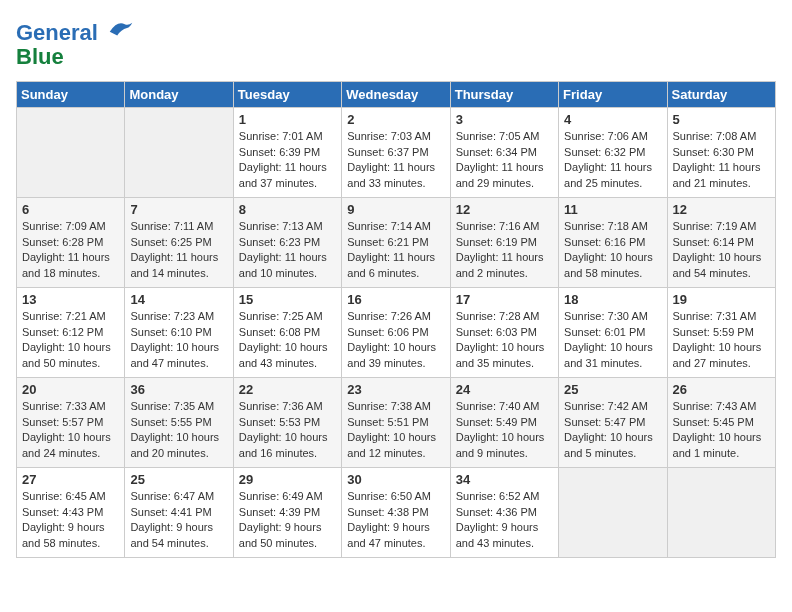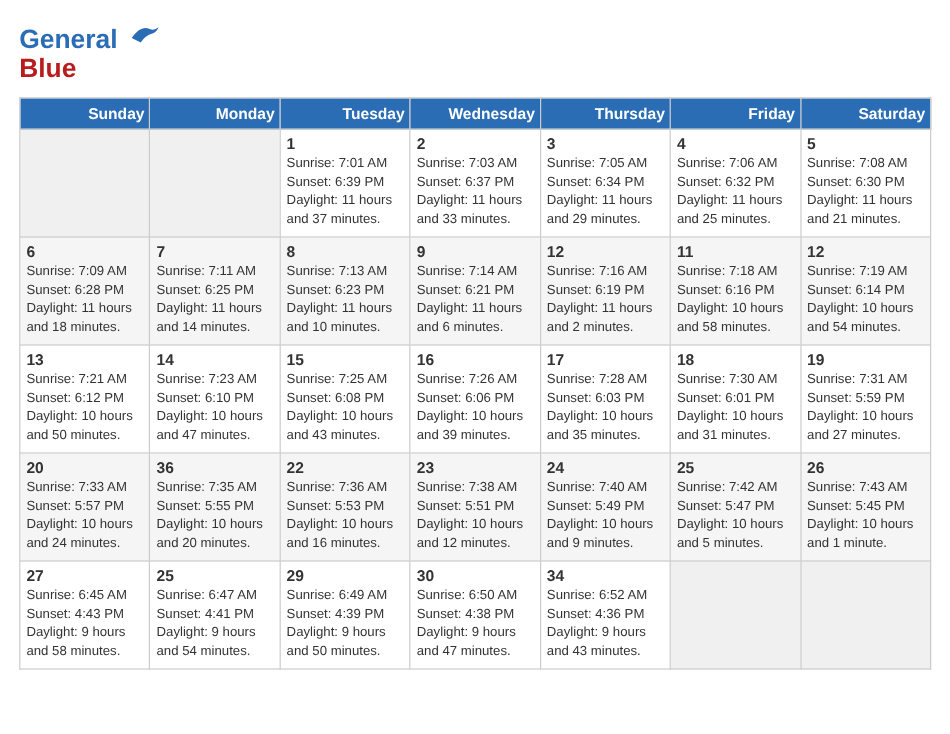--- a/index.html
+++ b/index.html
@@ -49,21 +49,21 @@
     }
     table {
       width: 100%;
       border-collapse: collapse;
       font-size: 11px;
     }
     thead tr th {
       background-color: #2a6db5;
       color: #fff;
       padding: 5px 4px;
-      text-align: right;
+      text-align: left;
       font-size: 13px;
       font-weight: bold;
       border: 1px solid #ccc;
     }
     tbody tr td {
       border: 1px solid #ccc;
       vertical-align: top;
       padding: 4px 5px;
       min-height: 80px;
       width: calc(100% / 7);
@@ -101,21 +101,21 @@
 
 <div class="header">
   <div class="logo">
     <div>
       <div class="logo-text">
         <span>General</span>
         <svg class="logo-bird" viewBox="0 0 40 30">
           <path d="M5,20 Q15,5 25,10 Q30,12 35,8 Q32,14 28,15 Q20,17 15,25 Z" fill="#2a6db5"></path>
         </svg>
       </div>
-      <div class="logo-text"><span style="color:#b91c1c;">Blue</span></div>
+      <div class="logo-text"><span style="color:#15803d;">Blue</span></div>
     </div>
   </div>
   <div class="title-block">
     <div class="month-title"></div>
     <div class="location"></div>
   </div>
 </div>
 
 <table>
   <thead>

